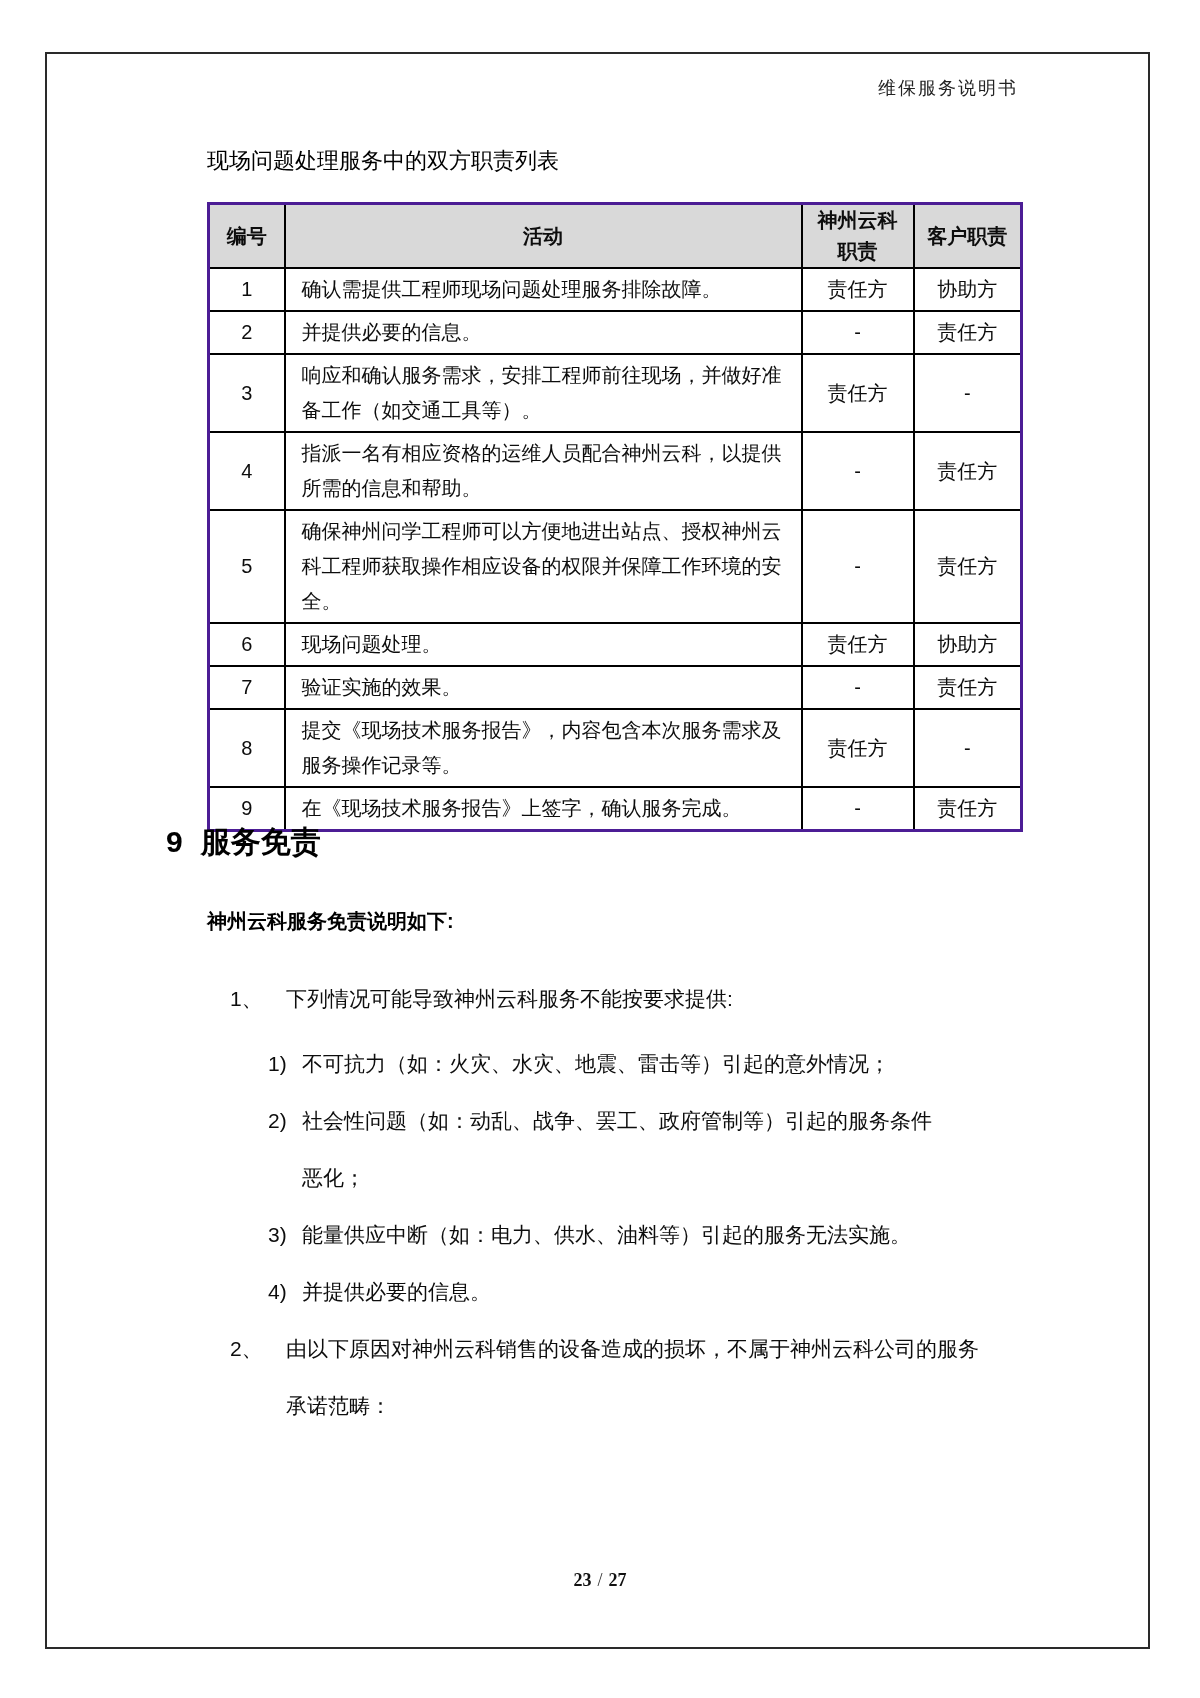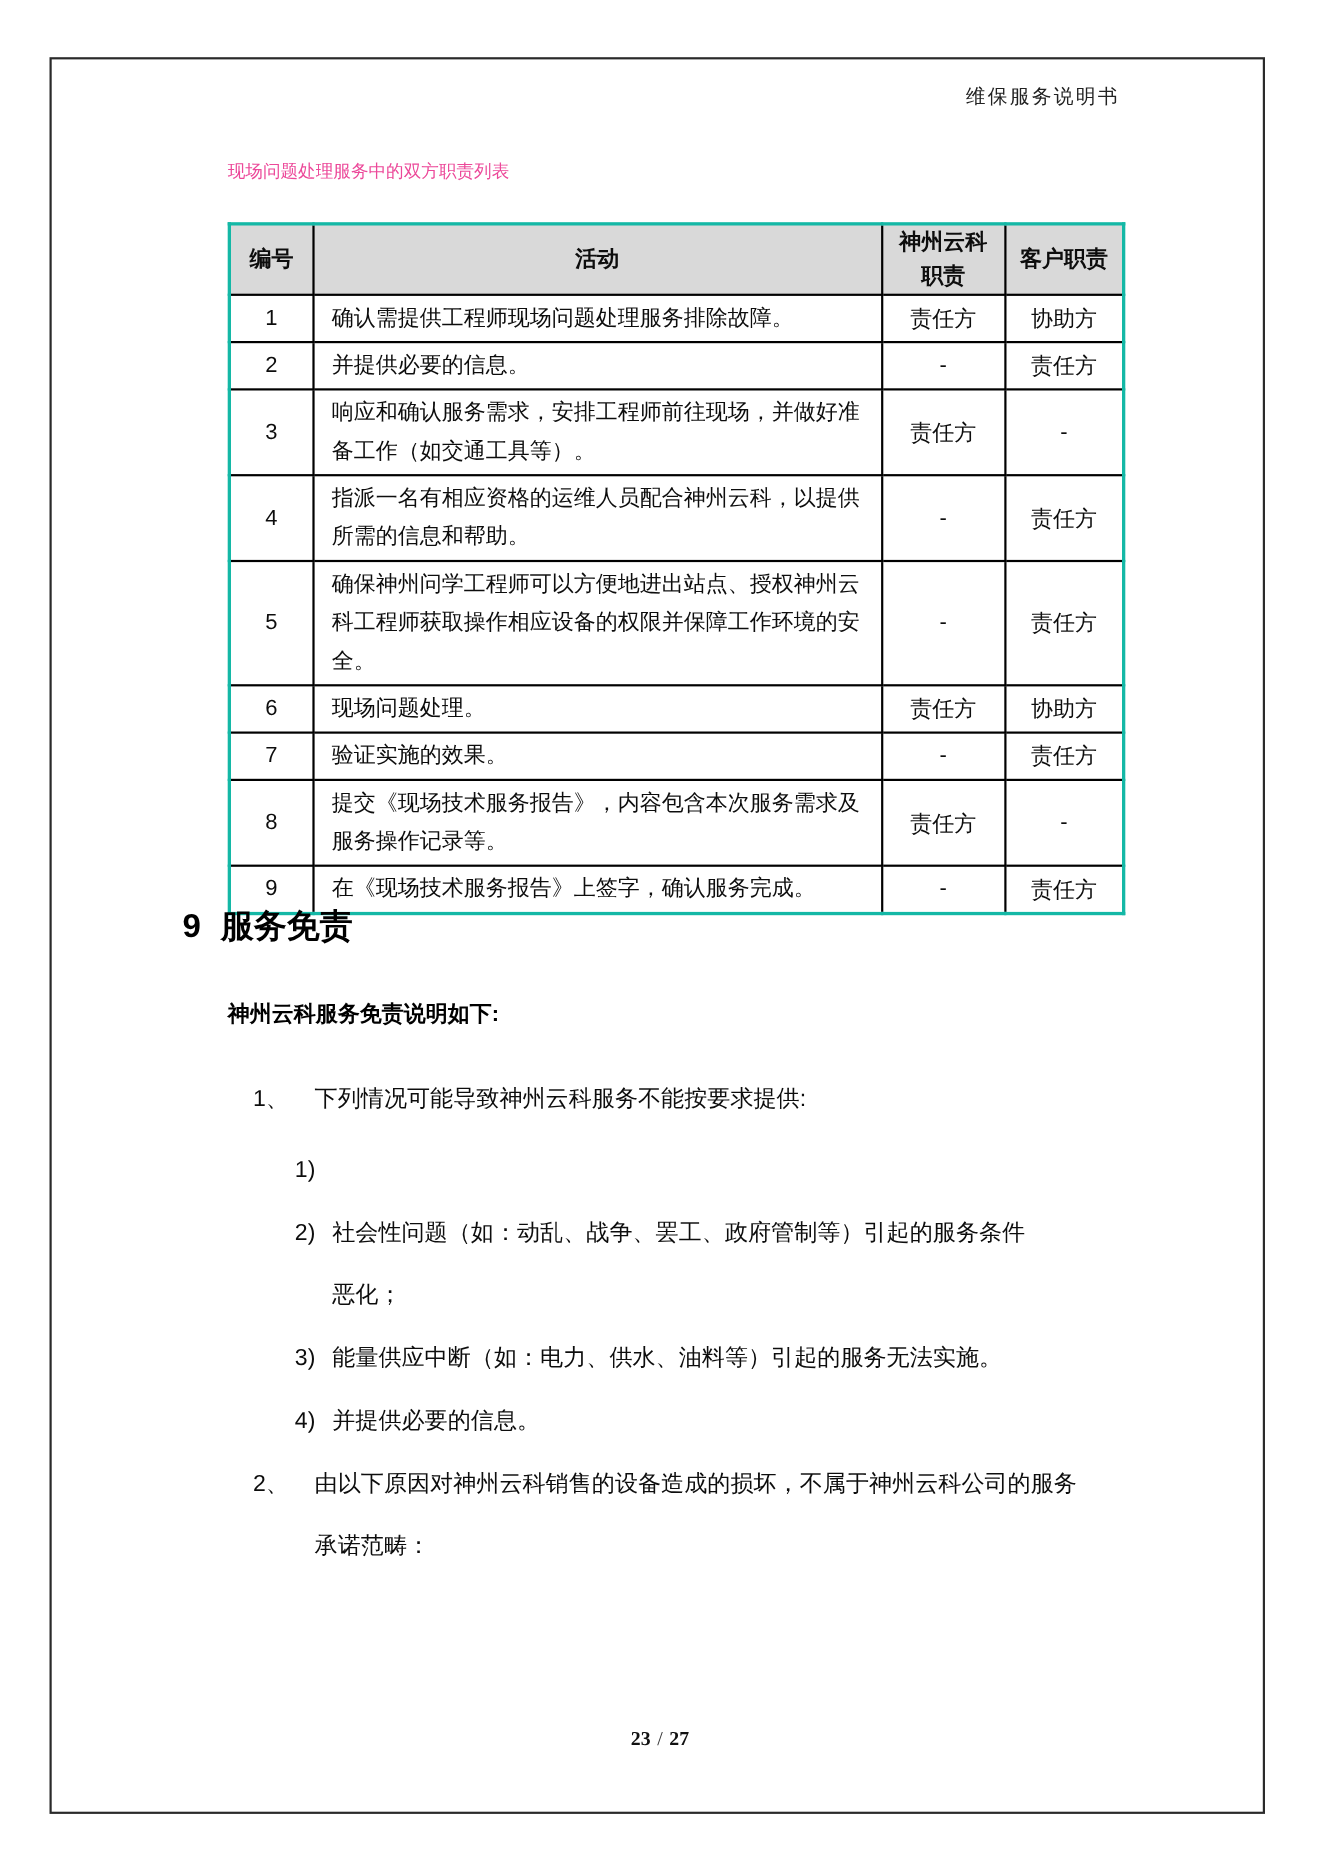--- a/index.html
+++ b/index.html
@@ -18,27 +18,27 @@
     width:1105px; height:1597px;
     border:2px solid #2a2a2a;
   }
   .doc-header {
     position:absolute; top:76px; right:182px;
     font-family:"Liberation Serif", serif;
     font-size:18px; letter-spacing:2px; color:#222222;
   }
   .doc-title {
     position:absolute; left:207px; top:146px;
-    font-size:16px; font-weight:400; color:#ec4899;
+    font-size:22px; font-weight:400; color:#000000;
   }
   table.resp-table {
     position:absolute; left:207px; top:202px;
     width:813px;
     border-collapse:collapse; table-layout:fixed;
-    border:3px solid #14b8a6;
+    border:3px solid #4c1d95;
     font-size:20px; color:#0d0d0d;
   }
   .resp-table th, .resp-table td { border:2px solid #000000; vertical-align:middle; }
   .resp-table th {
     background:#d9d9d9; font-weight:700;
     height:62px; line-height:31px; padding:0 12px; text-align:center;
   }
   .resp-table td { height:43px; background:#ffffff; }
   .resp-table td.c-no   { text-align:center; width:76px; }
   .resp-table td.c-act  { padding:3px 16px; line-height:35px; text-align:left; }
@@ -168,20 +168,21 @@
   <div class="section-intro">神州云科服务免责说明如下:</div>
 
   <div class="disclaimer-list">
     <div class="d-item">
       <span class="num">1、</span>
       <span class="text">下列情况可能导致神州云科服务不能按要求提供:</span>
     </div>
     <div class="sublist">
       <div class="d-item">
         <span class="num">1)</span>
+        <span class="text">不可抗力（如：火灾、水灾、地震、雷击等）引起的意外情况；</span>
       </div>
       <div class="d-item">
         <span class="num">2)</span>
         <span class="text">社会性问题（如：动乱、战争、罢工、政府管制等）引起的服务条件恶化；</span>
       </div>
       <div class="d-item">
         <span class="num">3)</span>
         <span class="text">能量供应中断（如：电力、供水、油料等）引起的服务无法实施。</span>
       </div>
       <div class="d-item">

